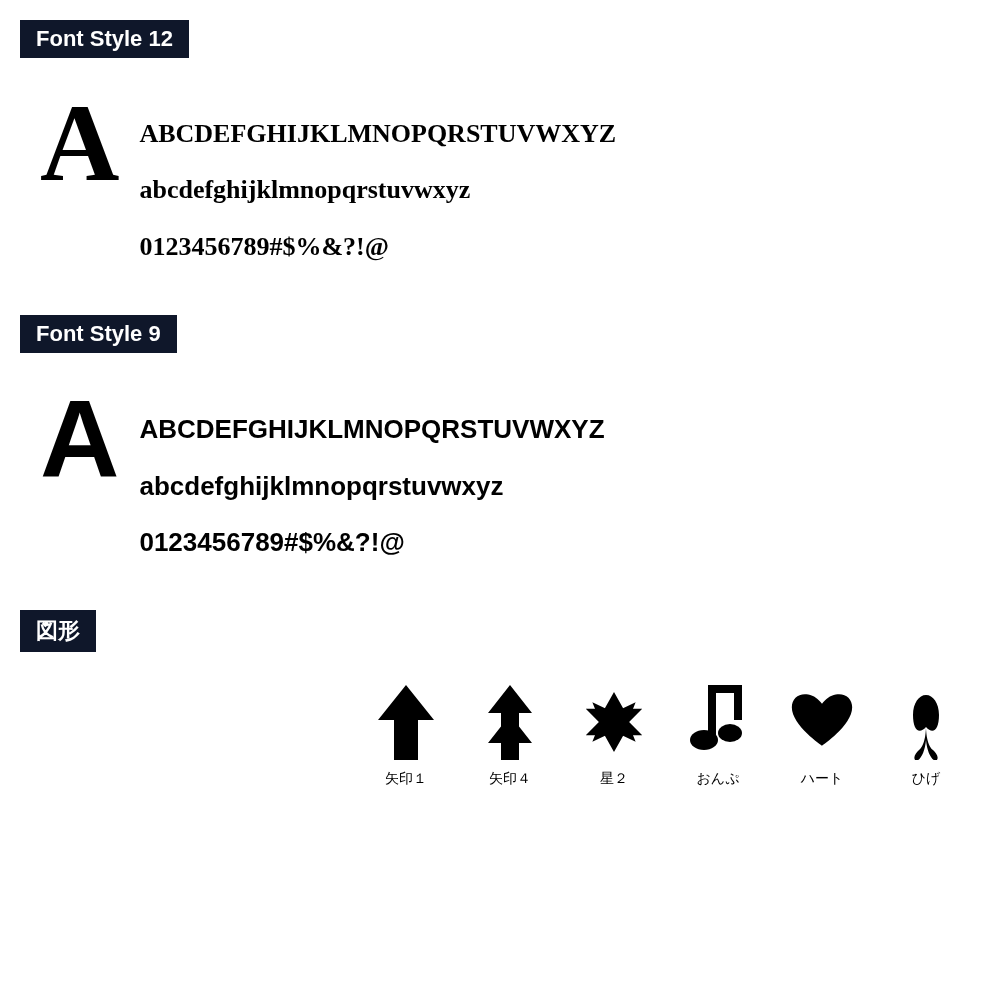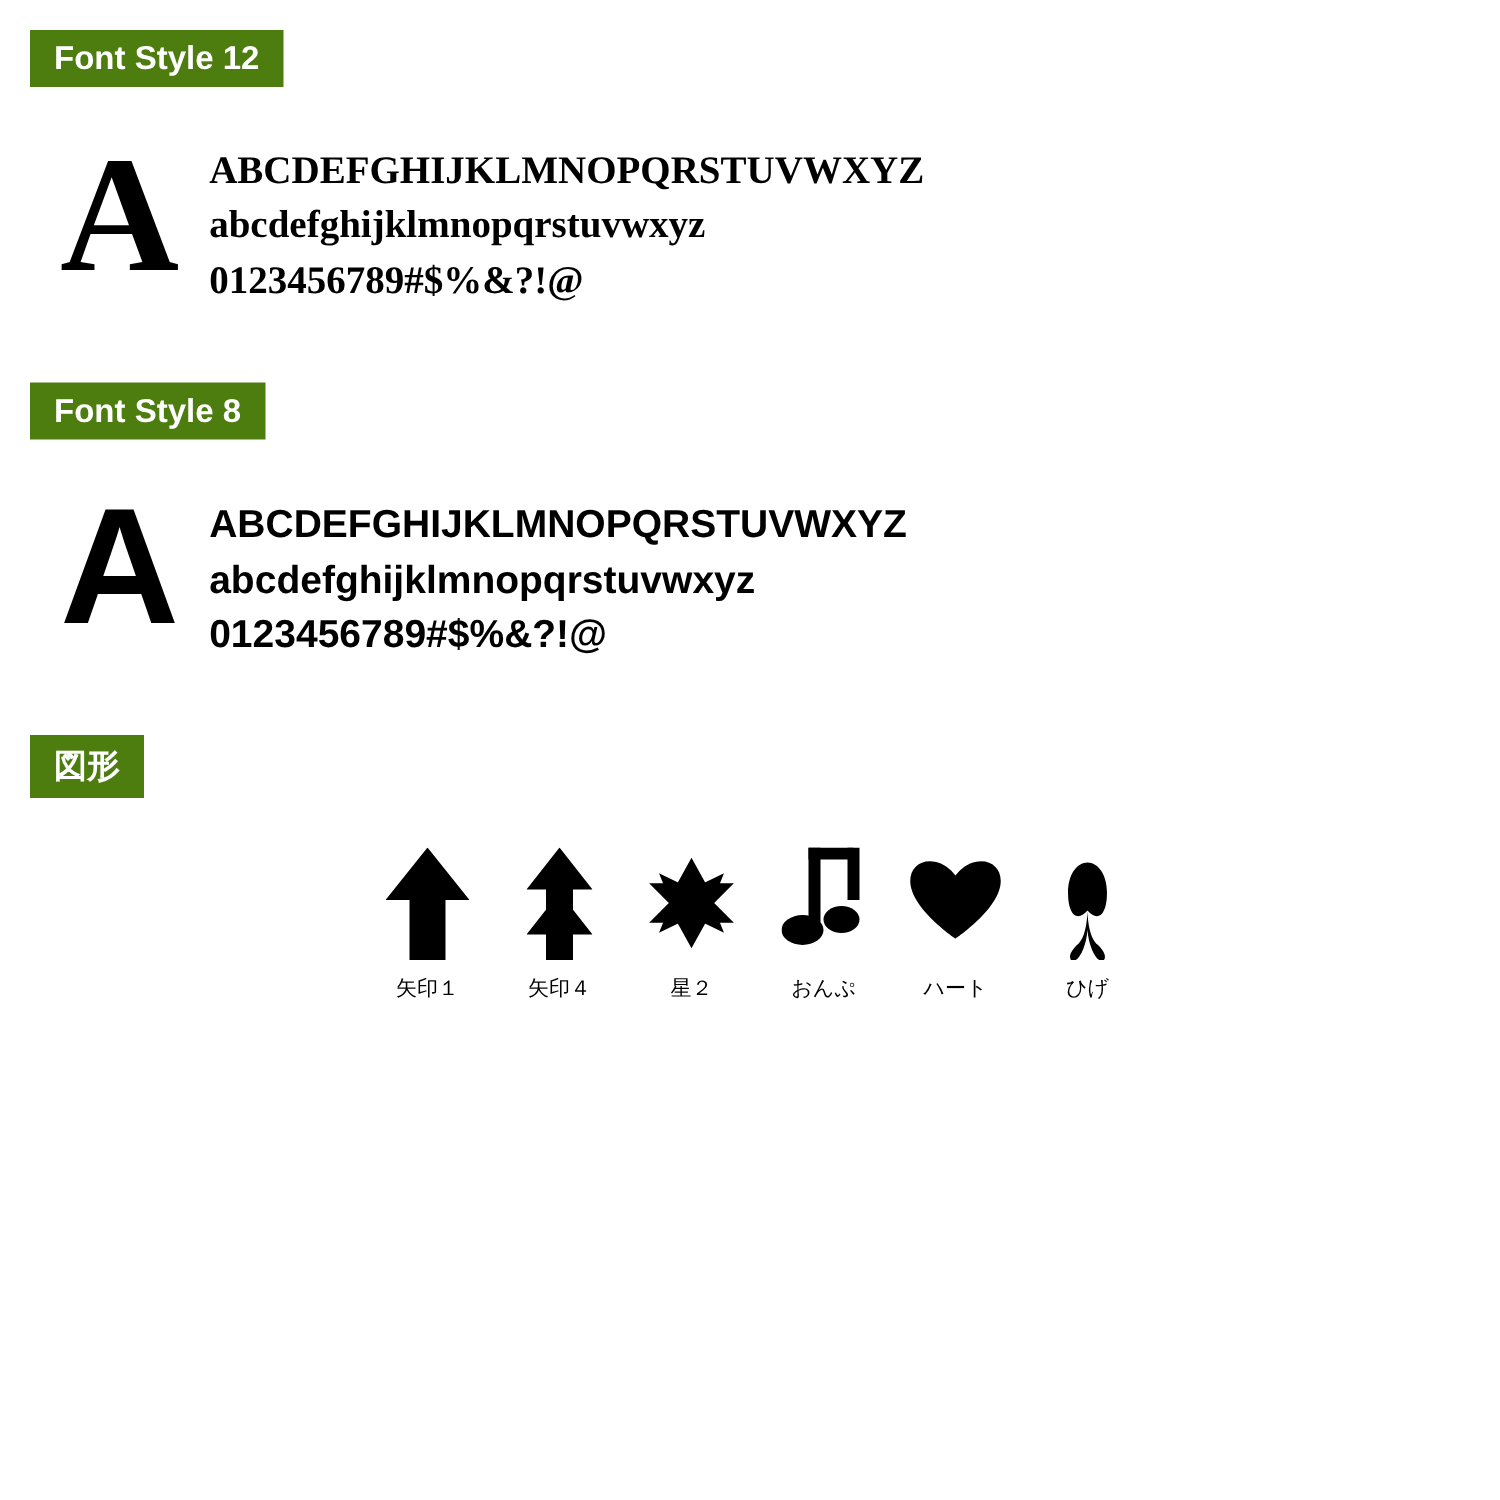--- a/index.html
+++ b/index.html
@@ -11,21 +11,21 @@
       padding: 20px;
       color: #000;
     }
 
     .section {
       margin-bottom: 30px;
     }
 
     .section-header {
       display: inline-block;
-      background: #4d7c0f;
+      background: #0f172a;
       color: #fff;
       padding: 6px 16px;
       font-size: 22px;
       font-weight: bold;
       margin-bottom: 20px;
       font-family: sans-serif;
     }
 
     .font-demo {
       display: flex;
@@ -46,42 +46,43 @@
       display: flex;
       flex-direction: column;
       justify-content: center;
       padding-top: 8px;
     }
 
     .font-chars .line {
       font-size: 26px;
       font-weight: 700;
       line-height: 1.4;
+      margin-top: 20px;
     }
 
     
     .style12 .big-letter,
     .style12 .line {
       font-family: 'Times New Roman', Times, Georgia, serif;
       font-weight: 900;
     }
 
     
     .style13 .big-letter,
     .style13 .line {
       font-family: Arial, Helvetica, sans-serif;
       font-weight: 900;
     }
 
     
     .shapes-grid {
       display: flex;
       align-items: flex-start;
-      justify-content: center;
-      gap: 0px;
+      justify-content: flex-end;
+      gap: 16px;
       padding: 10px 10px 10px 20px;
       flex-wrap: nowrap;
     }
 
     .shape-item {
       display: flex;
       flex-direction: column;
       align-items: center;
       width: 88px;
       gap: 8px;
@@ -116,21 +117,21 @@
     <div class="big-letter">A</div>
     <div class="font-chars">
       <div class="line">ABCDEFGHIJKLMNOPQRSTUVWXYZ</div>
       <div class="line">abcdefghijklmnopqrstuvwxyz</div>
       <div class="line">0123456789#$%&amp;?!@</div>
     </div>
   </div>
 </div>
 
 <div class="section">
-  <div class="section-header">Font Style 8</div>
+  <div class="section-header">Font Style 9</div>
   <div class="font-demo style13">
     <div class="big-letter">A</div>
     <div class="font-chars">
       <div class="line">ABCDEFGHIJKLMNOPQRSTUVWXYZ</div>
       <div class="line">abcdefghijklmnopqrstuvwxyz</div>
       <div class="line">0123456789#$%&amp;?!@</div>
     </div>
   </div>
 </div>
 

